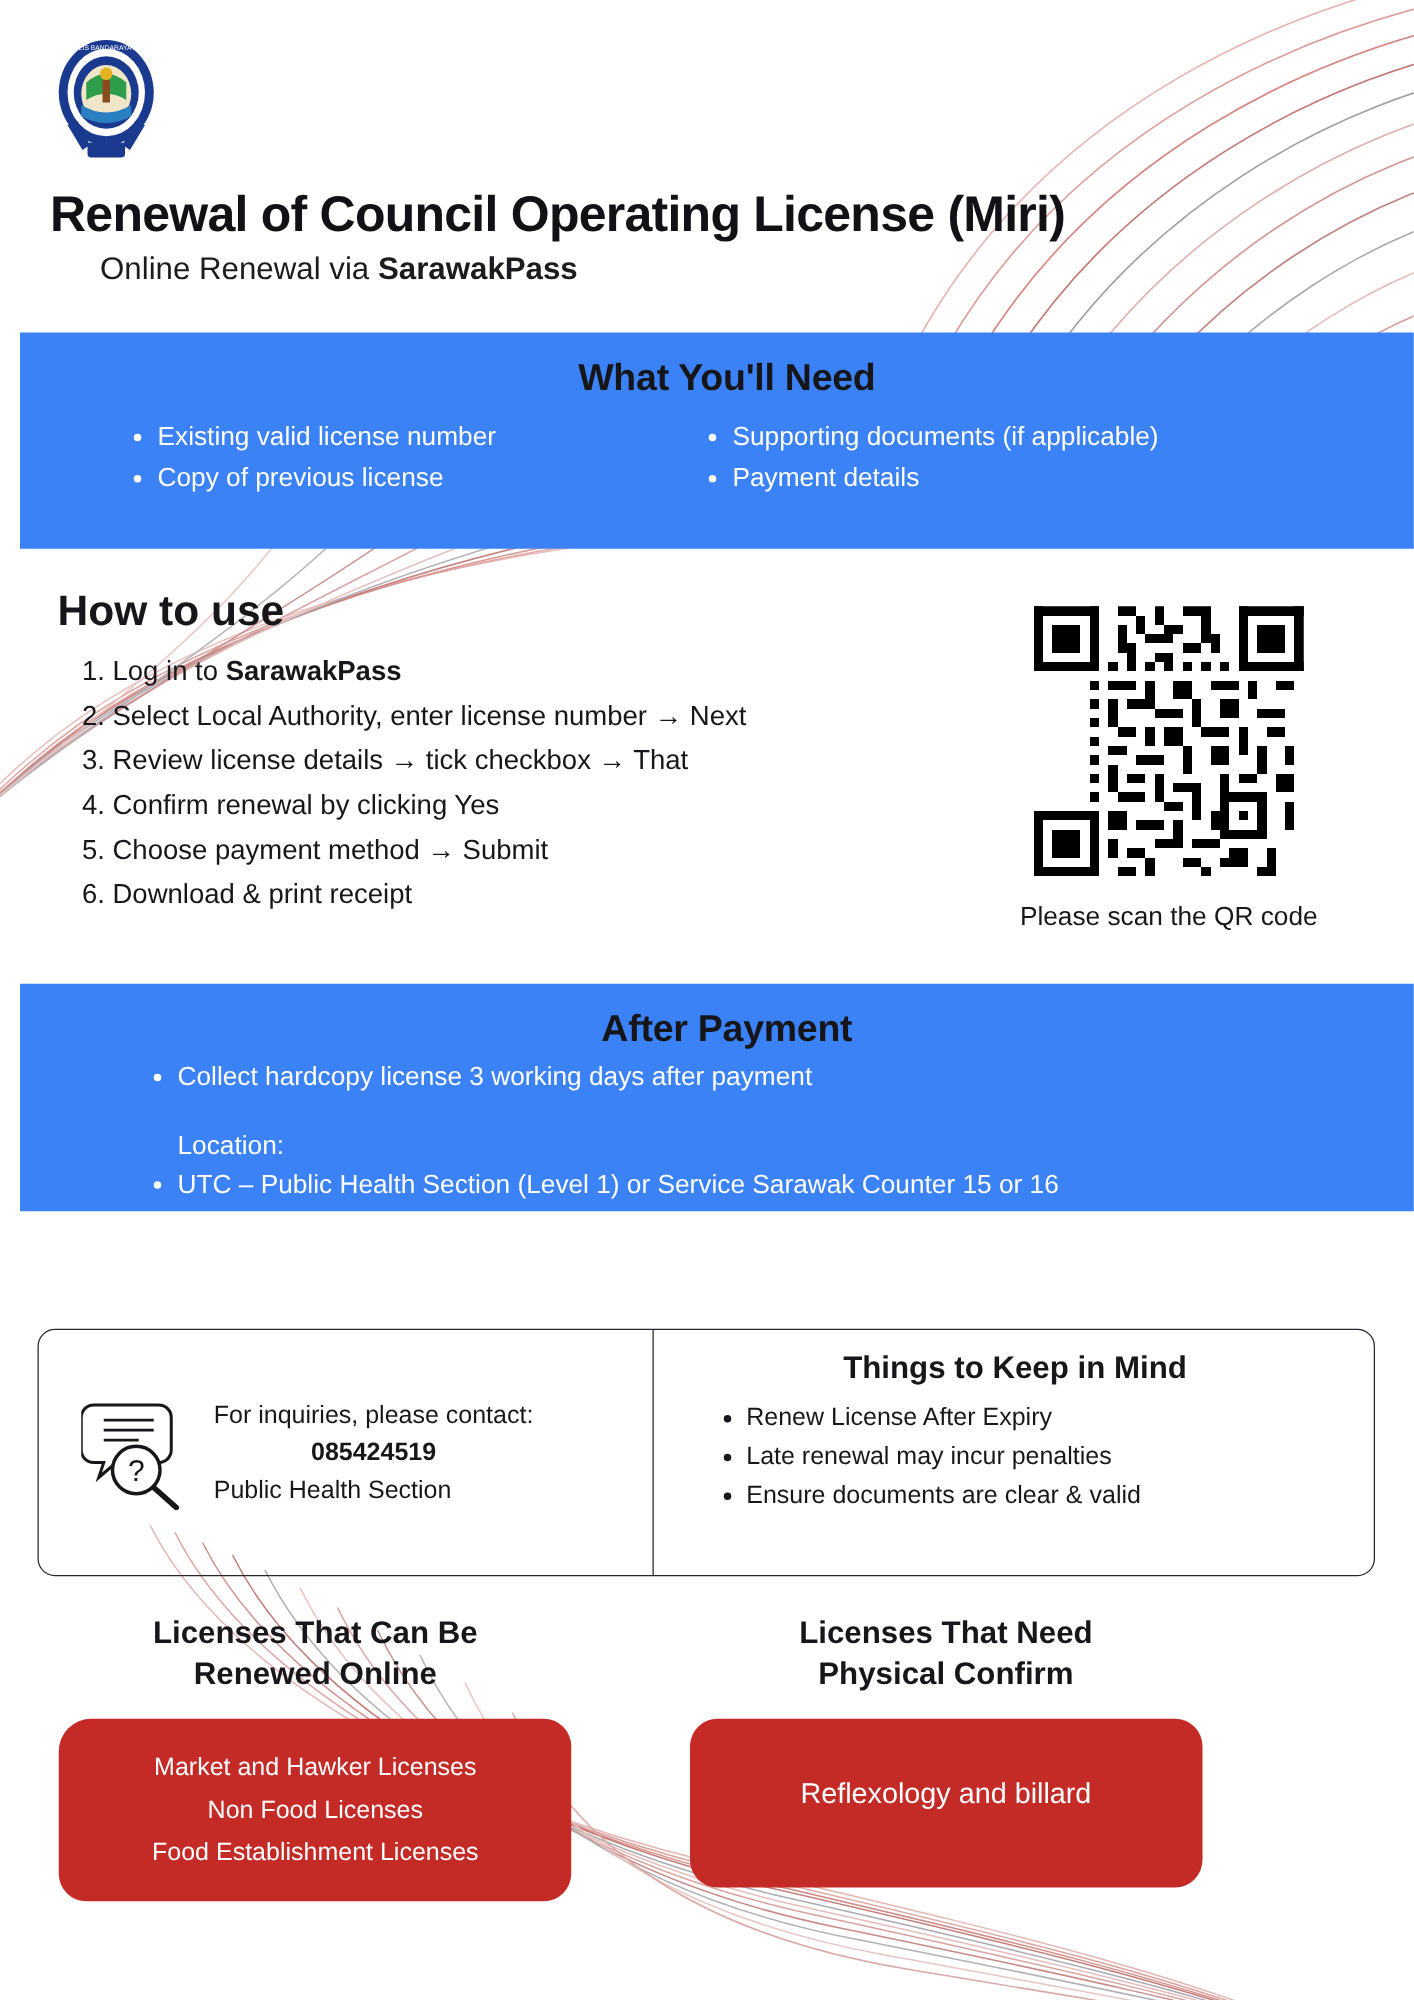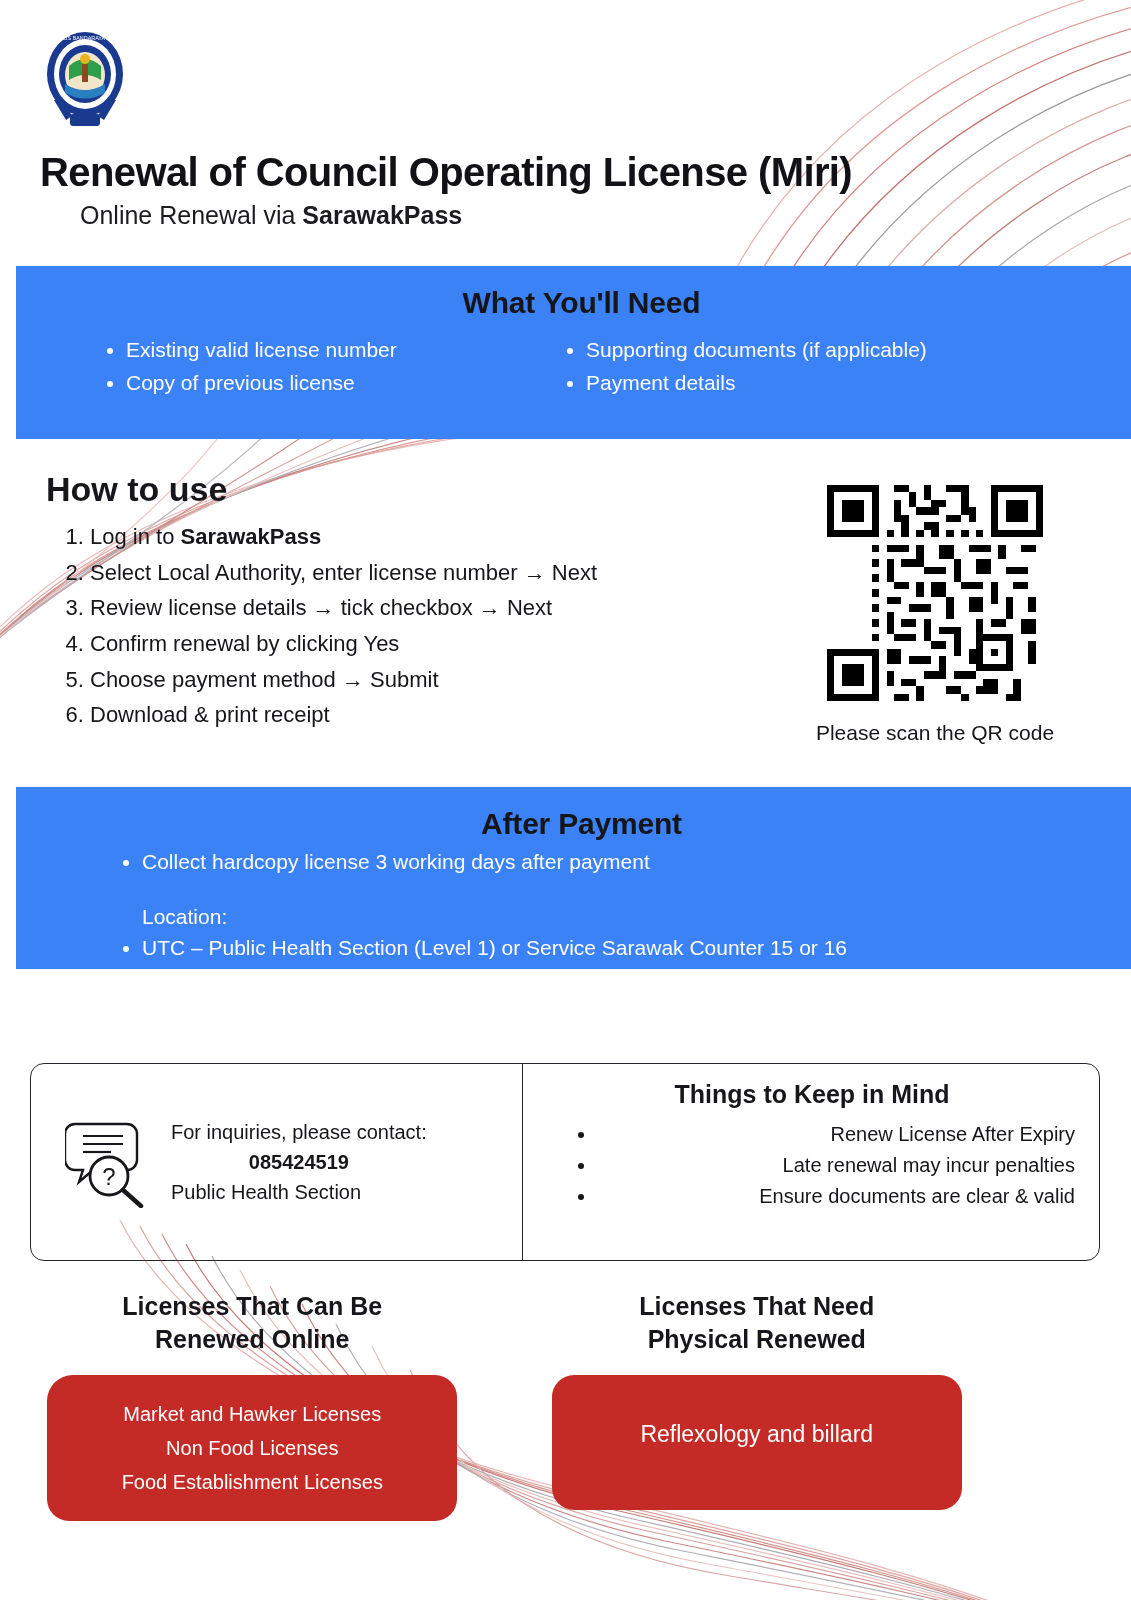--- a/index.html
+++ b/index.html
@@ -69,21 +69,21 @@
     position: absolute; left: 30px; top: 1063px; width: 1070px; height: 198px;
     border: 1.6px solid #26262c; border-radius: 14px; display: flex; background: transparent;
   }
   .info-left { width: 492px; border-right: 1.6px solid #26262c; display: flex; align-items: center; padding-left: 34px; }
   .inq-icon { width: 88px; height: 92px; flex: none; }
   .inq-text { margin-left: 18px; font-size: 20px; line-height: 1.5; }
   .inq-text .phone { font-weight: bold; text-align: center; }
   .info-right { flex: 1; padding: 16px 24px 0 26px; }
   .info-right h3 { text-align: center; font-size: 25px; font-weight: bold; margin-bottom: 10px; }
   .info-right ul { list-style: disc; margin-left: 48px; }
-  .info-right ul li { font-size: 20px; line-height: 1.55; text-align: right; }
+  .info-right ul li { font-size: 20px; line-height: 1.55; }
 
   
   .cols { position: absolute; top: 1290px; left: 0; width: 1009px; display: flex; }
   .col { width: 50%; display: flex; flex-direction: column; align-items: center; }
   .col h3 { font-size: 25px; font-weight: bold; text-align: center; line-height: 1.3; }
   .pill {
     margin-top: 20px; background: #c42b27; color: #fff; border-radius: 22px;
     text-align: center; padding: 22px 26px; font-size: 20px; line-height: 1.7;
   }
   .pill-left { width: 410px; border-top-left-radius: 26px; }
@@ -180,21 +180,21 @@
         </ul>
       </div>
     </div>
   </div>
 
   <div class="how">
     <h2>How to use</h2>
     <ol>
       <li><span>Log in to </span><b>SarawakPass</b></li>
       <li>Select Local Authority, enter license number → Next</li>
-      <li>Review license details → tick checkbox → Next</li>
+      <li>Review license details → tick checkbox → That</li>
       <li>Confirm renewal by clicking Yes</li>
       <li>Choose payment method → Submit</li>
       <li>Download &amp; print receipt</li>
     </ol>
   </div>
 
   <div class="qr-wrap">
     <svg class="qr" viewBox="0 0 29 29" shape-rendering="crispEdges">
       <rect width="29" height="29" fill="#ffffff"></rect>
       <g fill="#000000">
@@ -358,21 +358,21 @@
         <div class="pill pill-left">
           <div>Market and Hawker Licenses</div>
           <div>Non Food Licenses</div>
           <div>Food Establishment Licenses</div>
         </div>
       </div>
     </div>
     <div class="col">
       <h3>
         <span>Licenses That Need</span><br>
-        <span>Physical Renewed</span>
+        <span>Physical Confirm</span>
       </h3>
       <div class="pill pill-right">
         <div>Reflexology and billard</div>
       </div>
     </div>
   </div>
 
 </div>
 
 </body></html>

